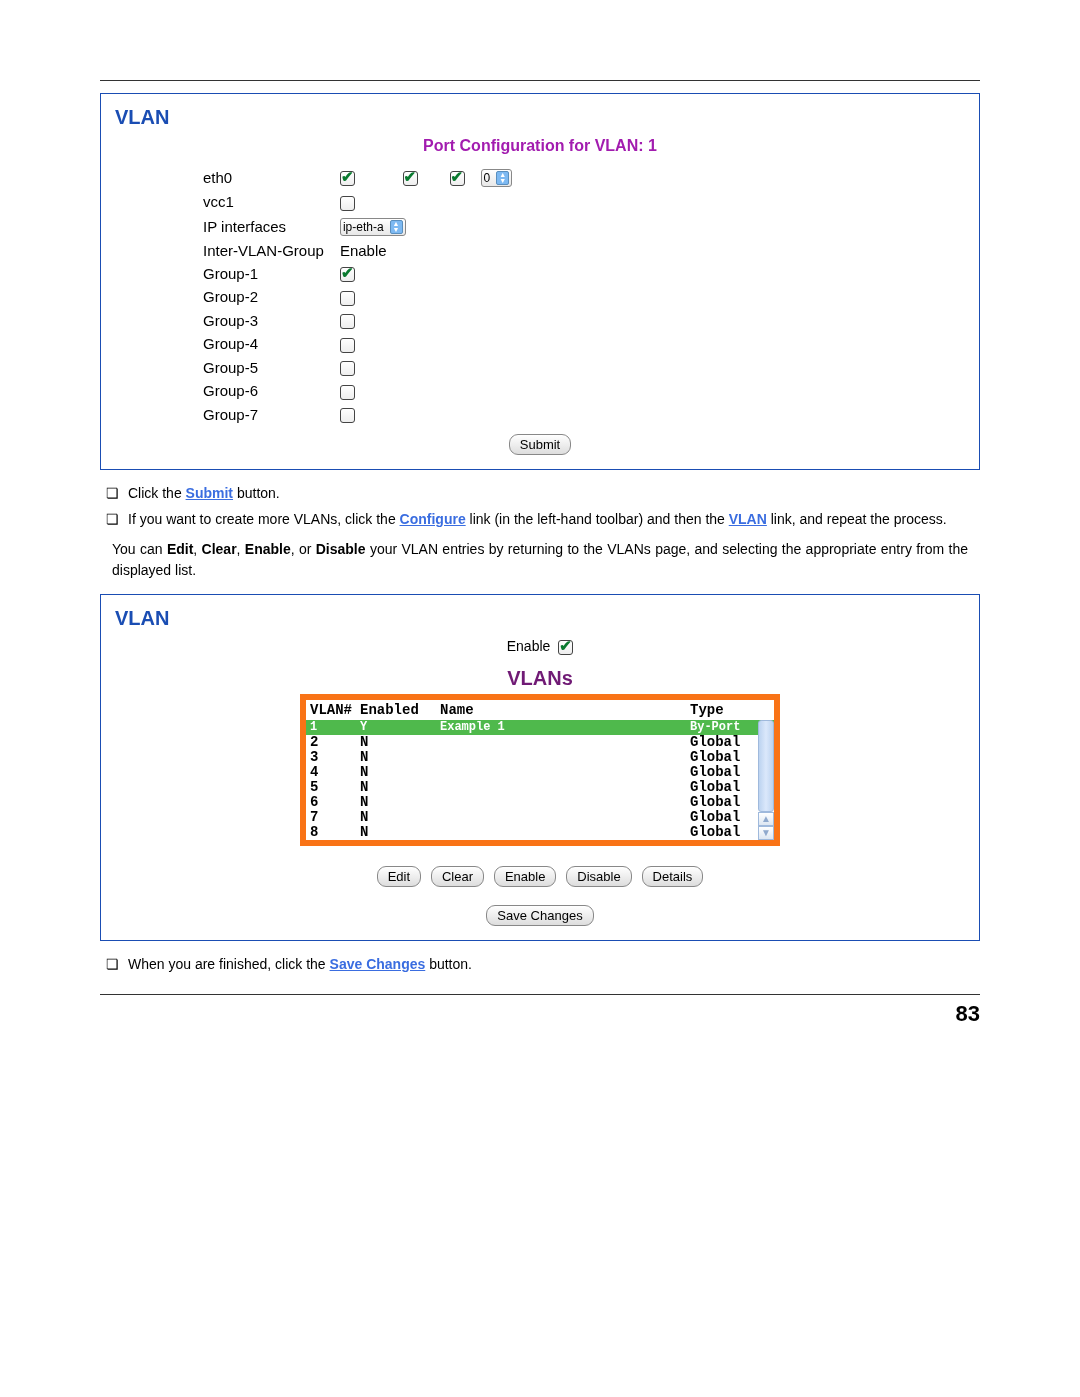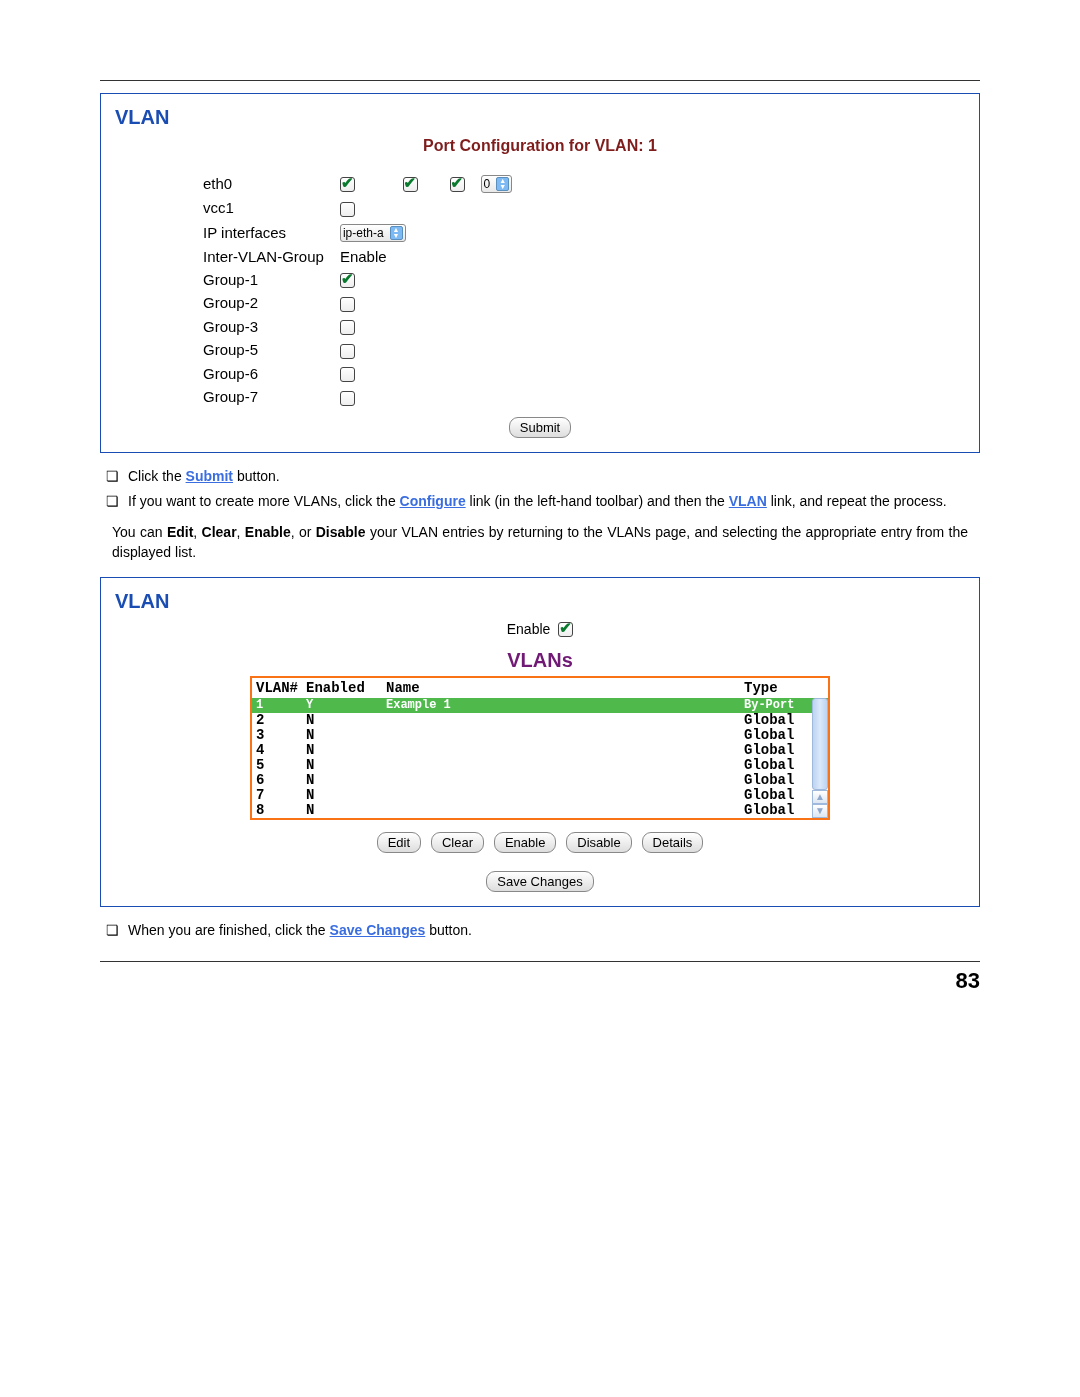--- a/index.html
+++ b/index.html
@@ -5,21 +5,21 @@
     * { box-sizing: border-box; margin: 0; padding: 0; }
     body {
       font-family: Arial, Helvetica, sans-serif;
       font-size: 14px; background: #fff; color: #000;
       width: 1080px; padding: 80px 100px 30px 100px;
     }
     hr.topline { border: none; border-top: 1px solid #333; margin-bottom: 12px; }
     hr.botline { border: none; border-top: 1px solid #333; margin-top: 20px; }
     .panel { border: 1px solid #1a4db3; padding: 12px 14px 14px; margin-bottom: 14px; }
     .panel .title { color: #1a4db3; font-weight: bold; font-size: 20px; margin-bottom: 8px; }
-    .hdr { color: #7f1d1d; font-weight: bold; text-align: center; font-size: 16px; margin-bottom: 16px; }
+    .hdr { color: #a21caf; font-weight: bold; text-align: center; font-size: 16px; margin-bottom: 10px; }
     .vtable { margin: 0 auto; border-collapse: collapse; }
     .vtable th { font-weight: bold; font-size: 15px; padding: 3px 8px; text-align: center; }
     .vtable td { font-size: 15px; padding: 3px 8px; text-align: left; }
     .colname { text-align: left; }
     .bold { font-weight: normal; }
     .chk { cursor: pointer; display: inline-block; }
     .chkbox { width: 15px; height: 15px; border: 1.5px solid #444; border-radius: 3px;
       position: relative; background: linear-gradient(#fff,#eee); display: inline-block; vertical-align: middle; }
     .chkbox.checked::after { content: "✔"; position: absolute; left: 0; top: -4px;
       font-size: 15px; color: #0a7a2f; font-weight: bold; }
@@ -31,21 +31,21 @@
     .btn { border: 1px solid #888; border-radius: 9px; background: linear-gradient(#fff,#ddd);
       font-size: 13px; padding: 2px 10px; cursor: pointer; display: inline-block; }
     .btn-row { text-align: center; margin-top: 8px; }
     .btn-row .btn { margin: 0 3px; }
     ul.sq { list-style: none; margin: 6px 0 10px 6px; }
     ul.sq li { position: relative; padding-left: 22px; margin-bottom: 6px; line-height: 1.4; }
     ul.sq li::before { content: "❏"; position: absolute; left: 0; top: 0; color: #000; }
     .kw { color: #3a6de0; font-weight: bold; text-decoration: underline; }
     .para { margin: 8px 12px 14px; line-height: 1.45; text-align: justify; }
     .vlans-title { color: #701a75; font-weight: bold; text-align: center; font-size: 20px; margin: 4px 0; }
-    .list-wrap { width: 580px; margin: 2px auto 12px; border: 2px solid #f97316; position: relative; }
+    .list-wrap { width: 480px; margin: 2px auto 20px; border: 6px solid #f97316; position: relative; }
     .list-head { font-family: "Courier New", monospace; font-weight: bold;
       background: #fff; display: flex; padding: 2px 4px; }
     .c-num { width: 50px; } .c-en { width: 80px; } .c-nm { flex: 1; } .c-ty { width: 80px; }
     .rows { height: 120px; overflow: hidden; font-family: "Courier New", monospace; font-weight: bold; }
     .row { display: flex; padding: 0 4px; line-height: 15px; background: #fff; cursor: pointer; }
     .row.sel { background: #4fb94c; color: #fff; border: none; border-radius: 0; padding: 0 4px; }
     .scrollbar { position: absolute; right: 0; top: 20px; bottom: 0; width: 16px; display: flex; flex-direction: column; }
     .thumb { flex: 1; background: linear-gradient(90deg,#bcd3f0,#dbe8fb,#bcd3f0);
       border: 1px solid #9fb9dc; border-radius: 3px; }
     .sbtn { height: 14px; border: 1px solid #9fb9dc; background: linear-gradient(#fff,#dce6f2);
@@ -127,20 +127,28 @@
         </tr>
     <tr>
           <td>Group-3</td>
           <td><span class="chkbox"></span></td>
           <td></td>
           <td></td>
           <td></td>
           <td></td>
         </tr>
     <tr>
+          <td>Group-4</td>
+          <td><span class="chkbox"></span></td>
+          <td></td>
+          <td></td>
+          <td></td>
+          <td></td>
+        </tr>
+    <tr>
           <td>Group-5</td>
           <td><span class="chkbox"></span></td>
           <td></td>
           <td></td>
           <td></td>
           <td></td>
         </tr>
     <tr>
           <td>Group-6</td>
           <td><span class="chkbox"></span></td>

